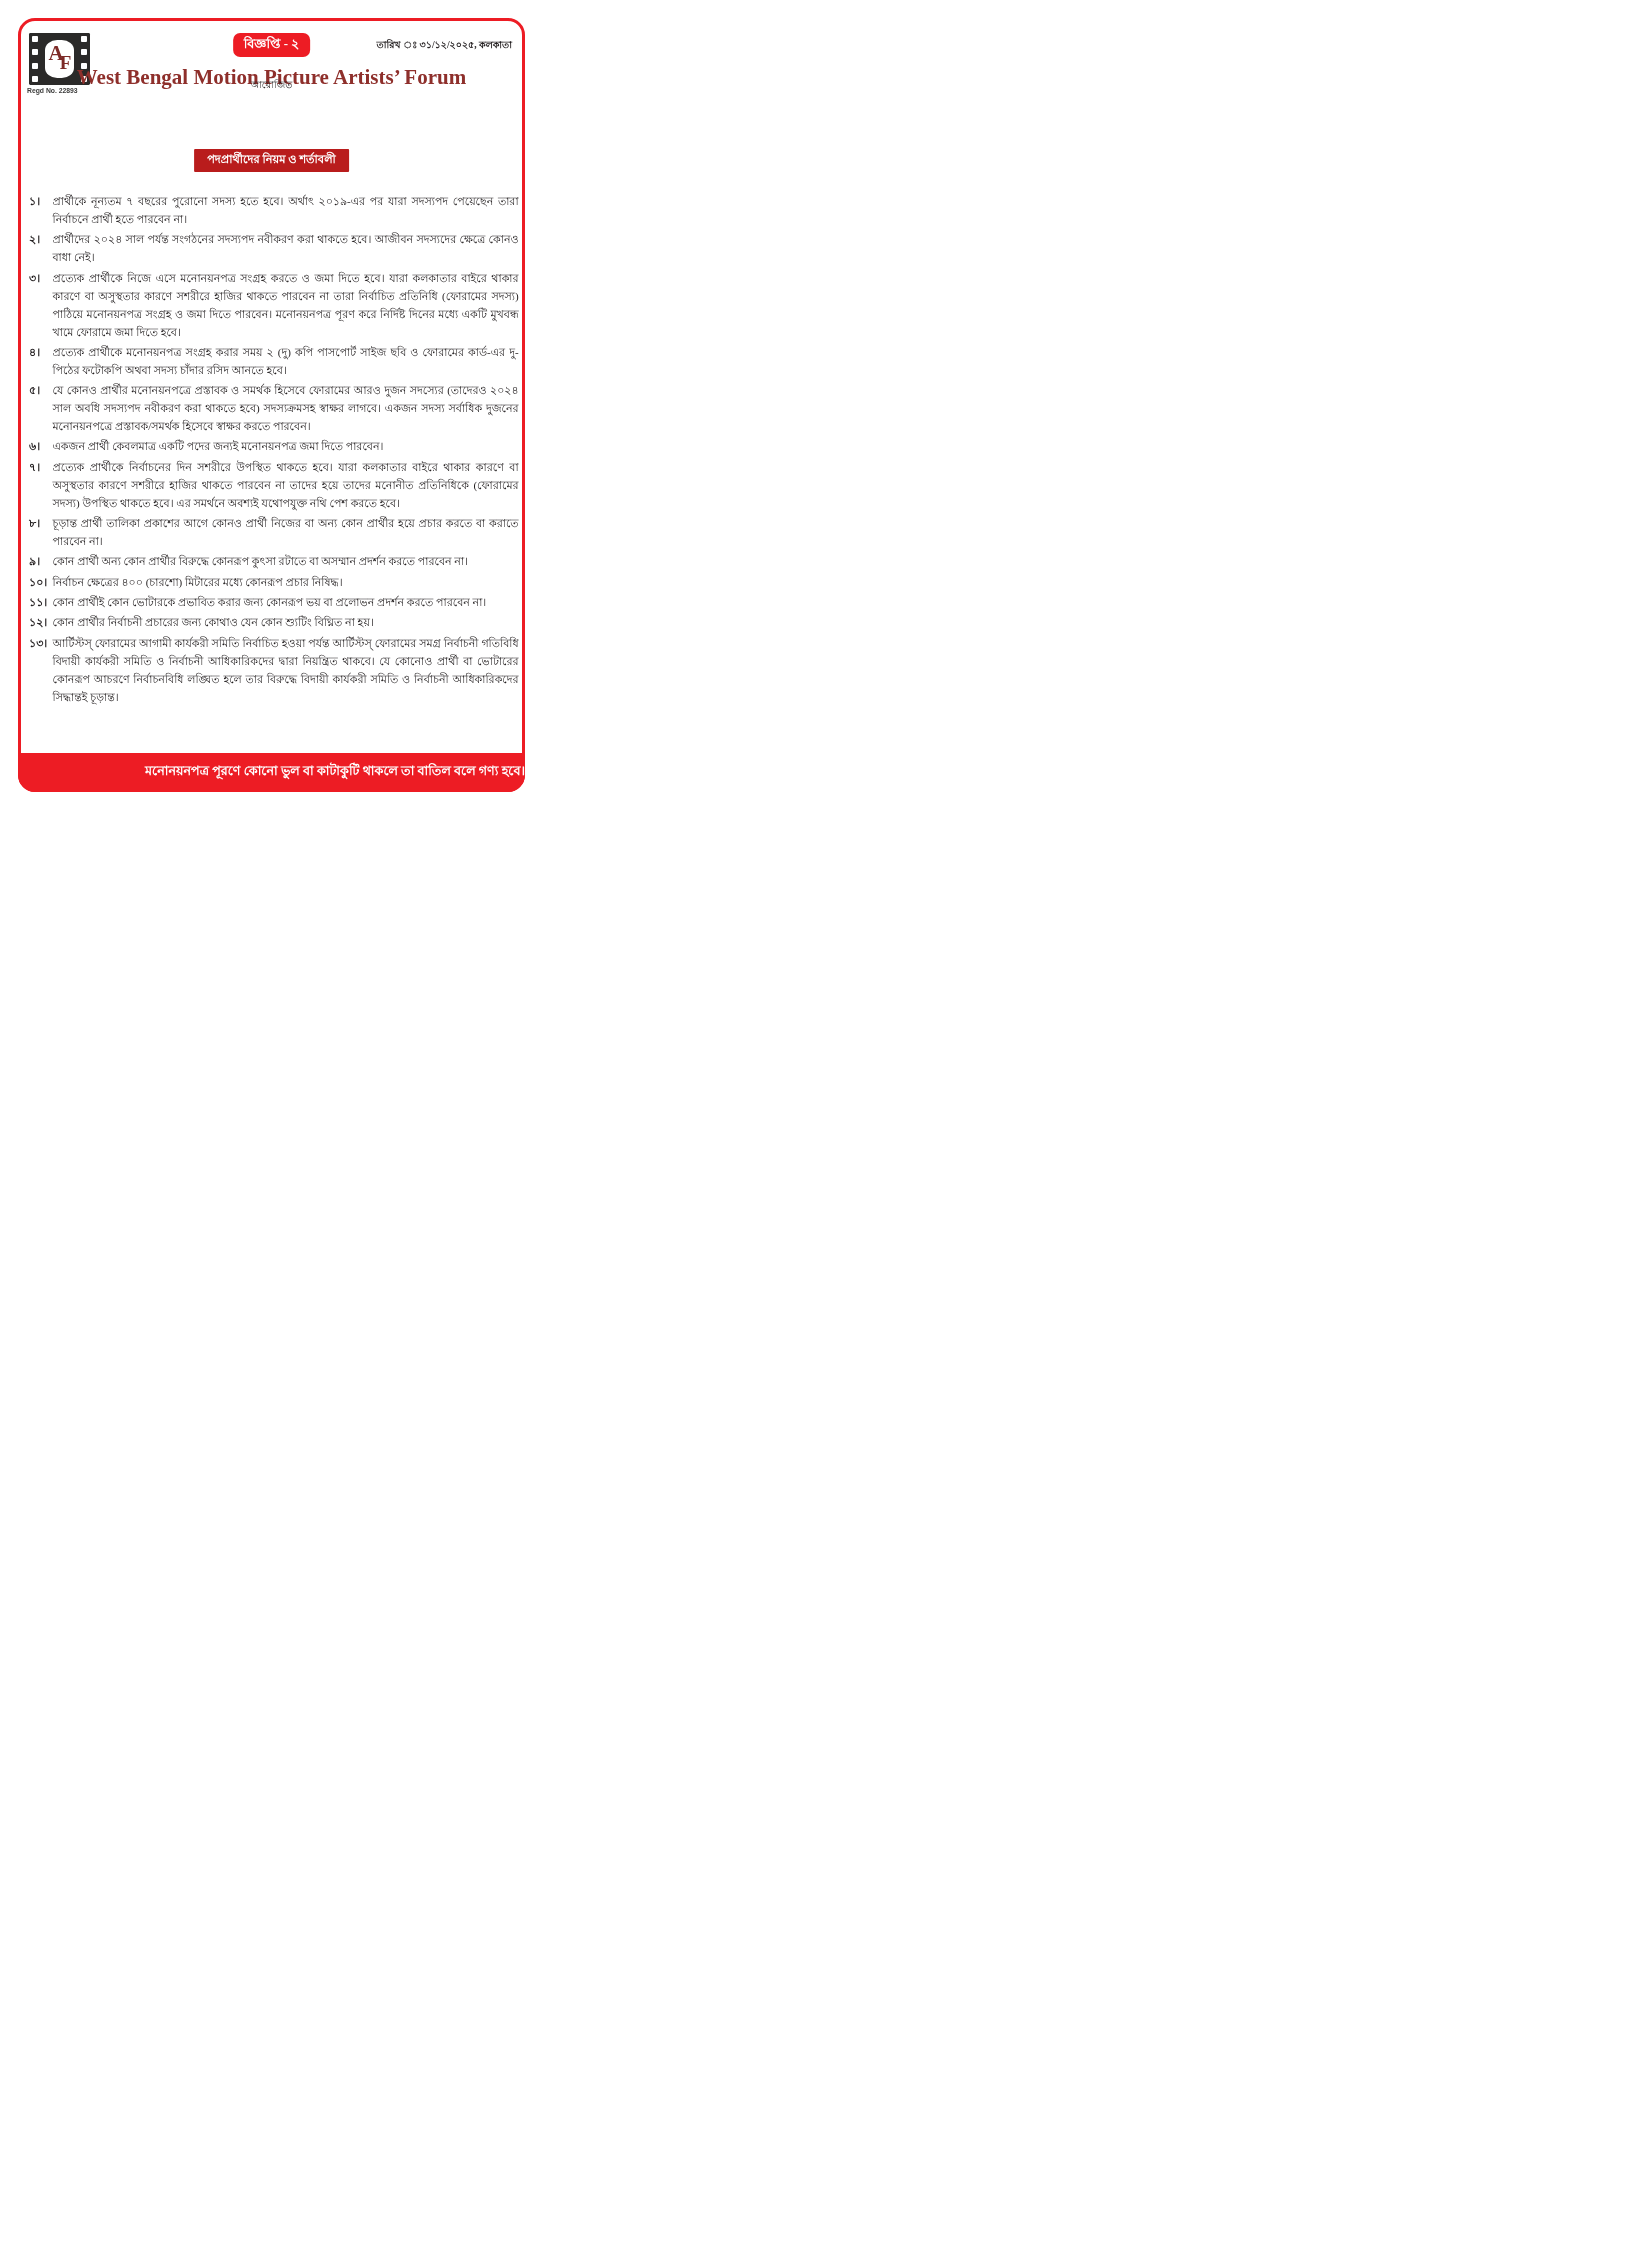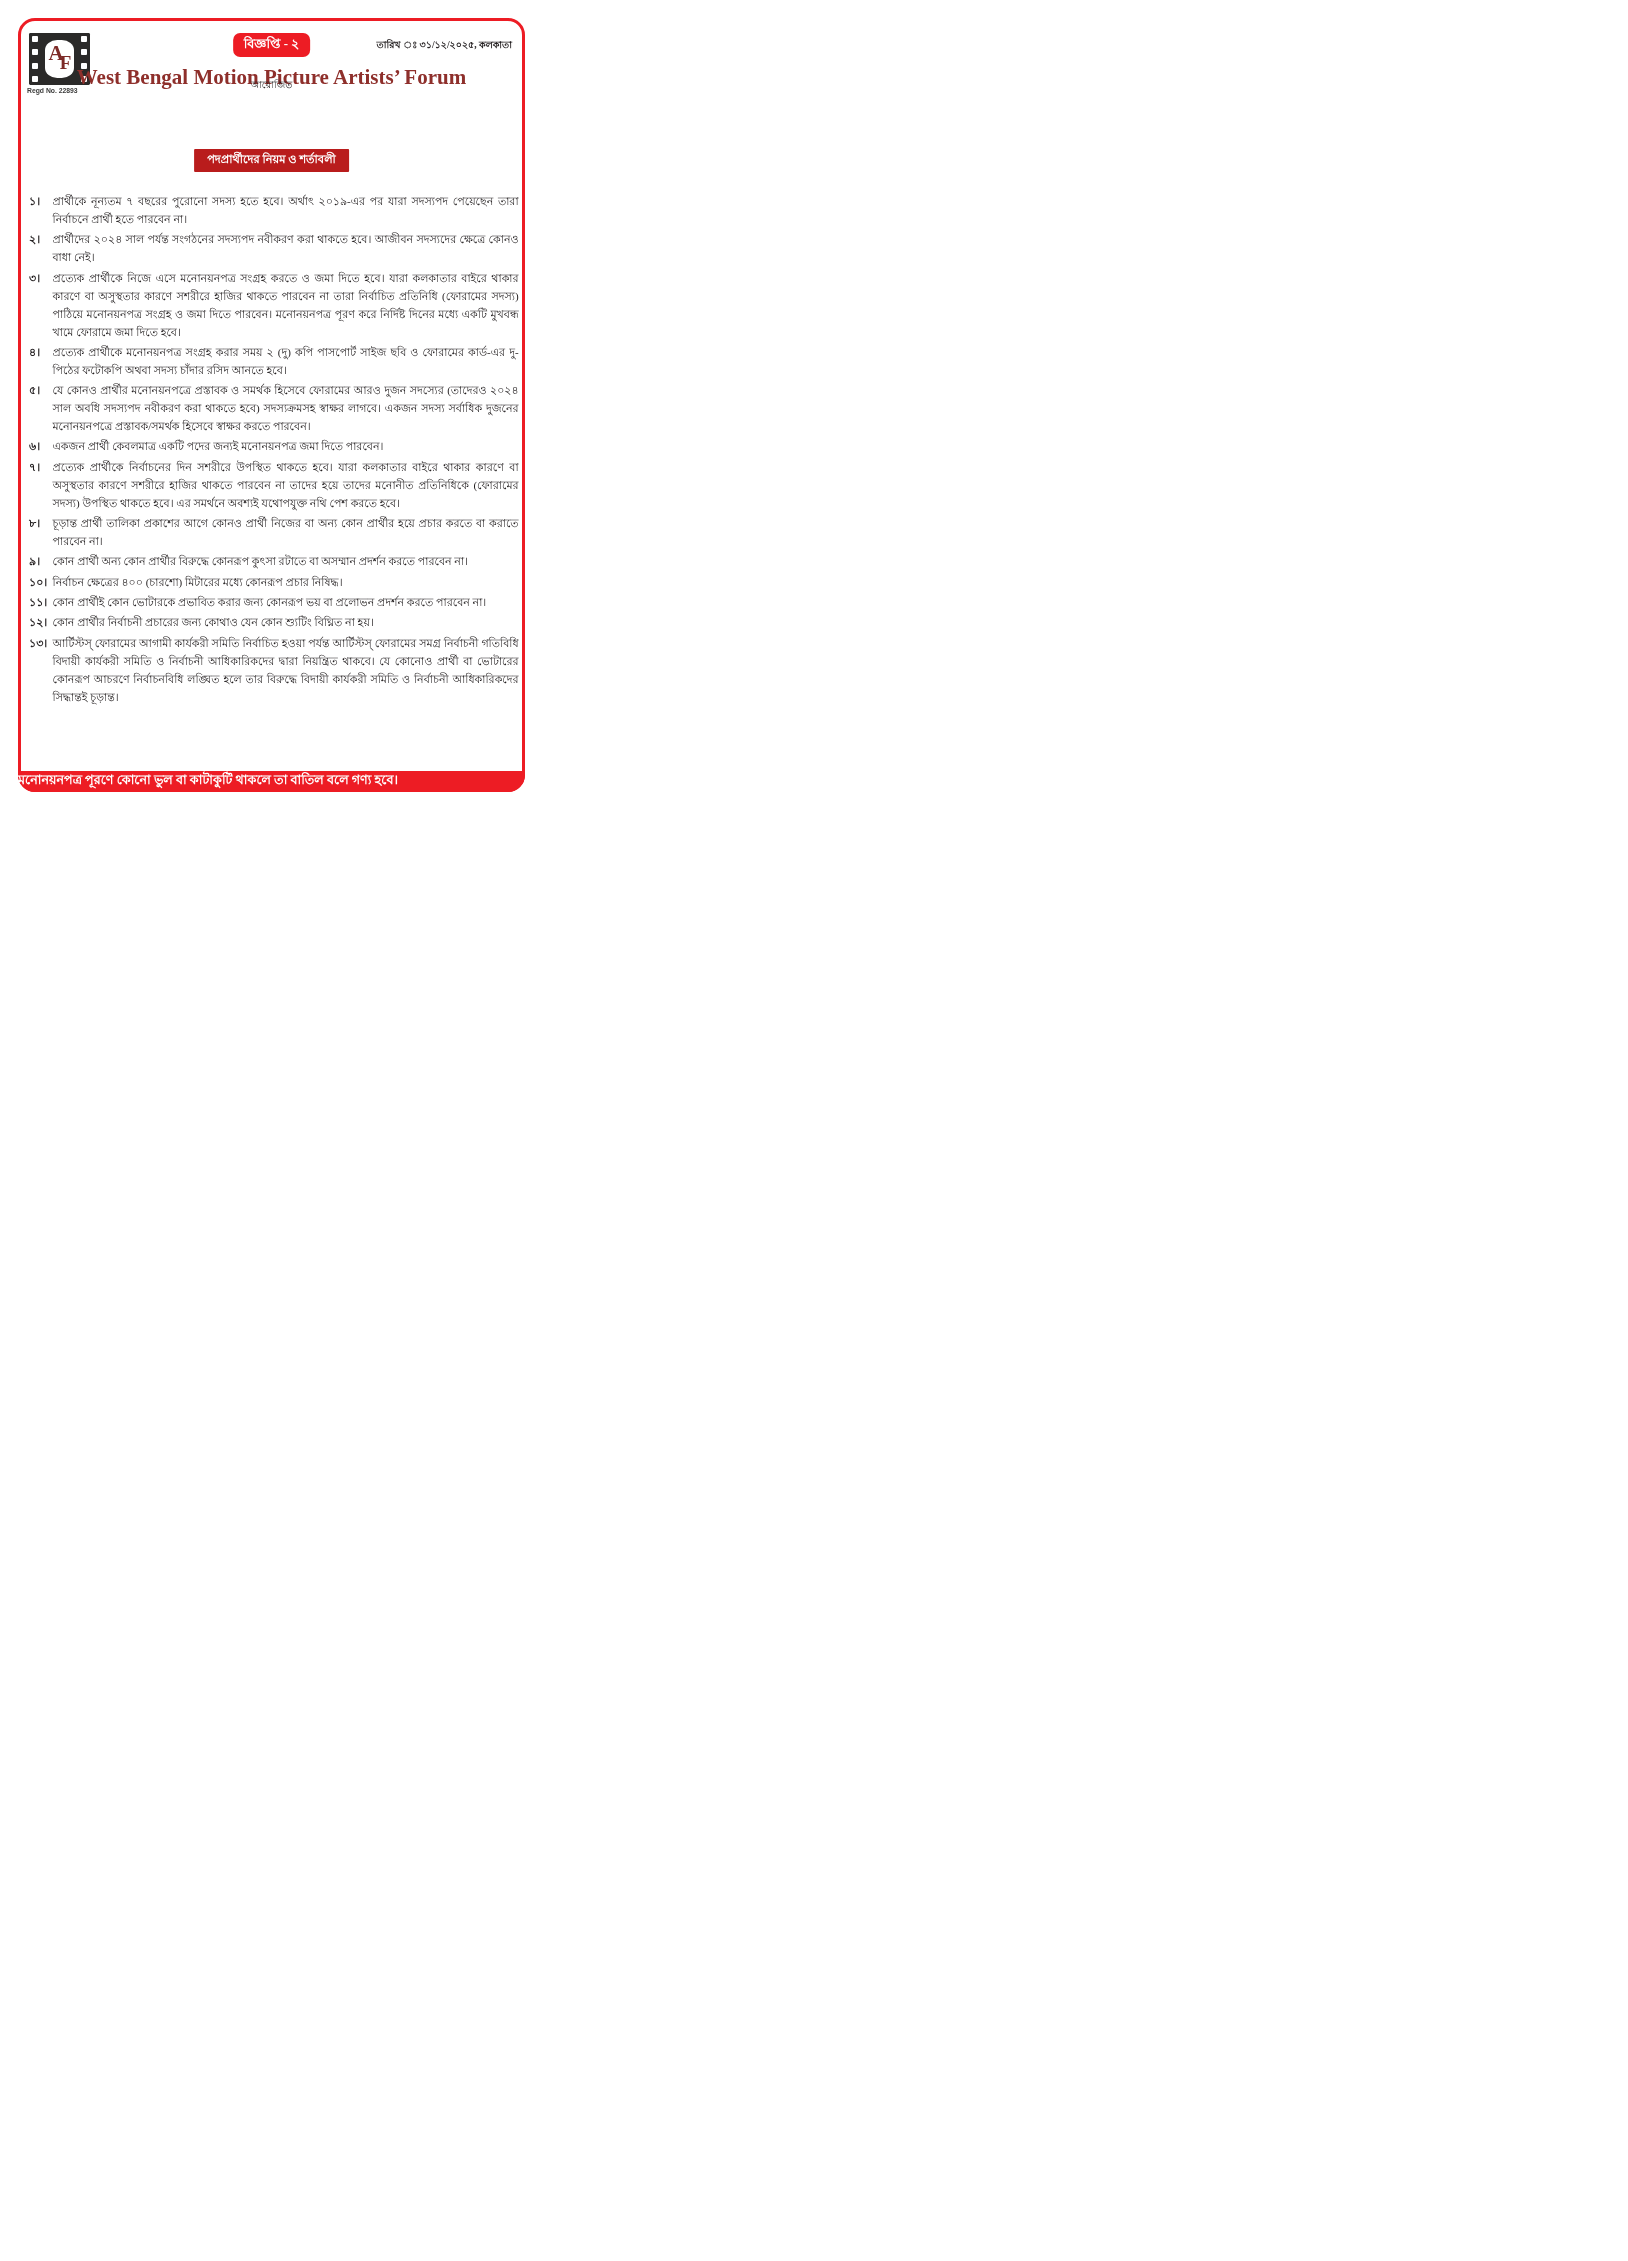--- a/index.html
+++ b/index.html
@@ -74,24 +74,24 @@
   
   .rules{
     position:absolute;left:29px;right:24.4px;top:192px;
     font-size:11px;line-height:18px;
   }
   .rule{display:flex;margin-bottom:2.3px;}
   .rule .num{flex:0 0 23.5px;font-weight:bold;}
   .rule .txt{flex:1;text-align:justify;}
   
   .banner{
-    position:absolute;left:18px;right:18px;bottom:22px;height:21px;
+    position:absolute;left:18px;right:18px;bottom:22px;height:39px;
     background:var(--red);
     border-radius:0 0 17px 17px;
-    display:flex;align-items:center;justify-content:flex-start;
+    display:flex;align-items:center;justify-content:flex-end;
   }
   .banner .txt{
     color:#ffffff;font-weight:bold;font-size:12.7px;line-height:1;
     padding-bottom:1.8px;
   }
   :root{--red:#ed1c24;}
 </style>
 </head>
 <body>
 

